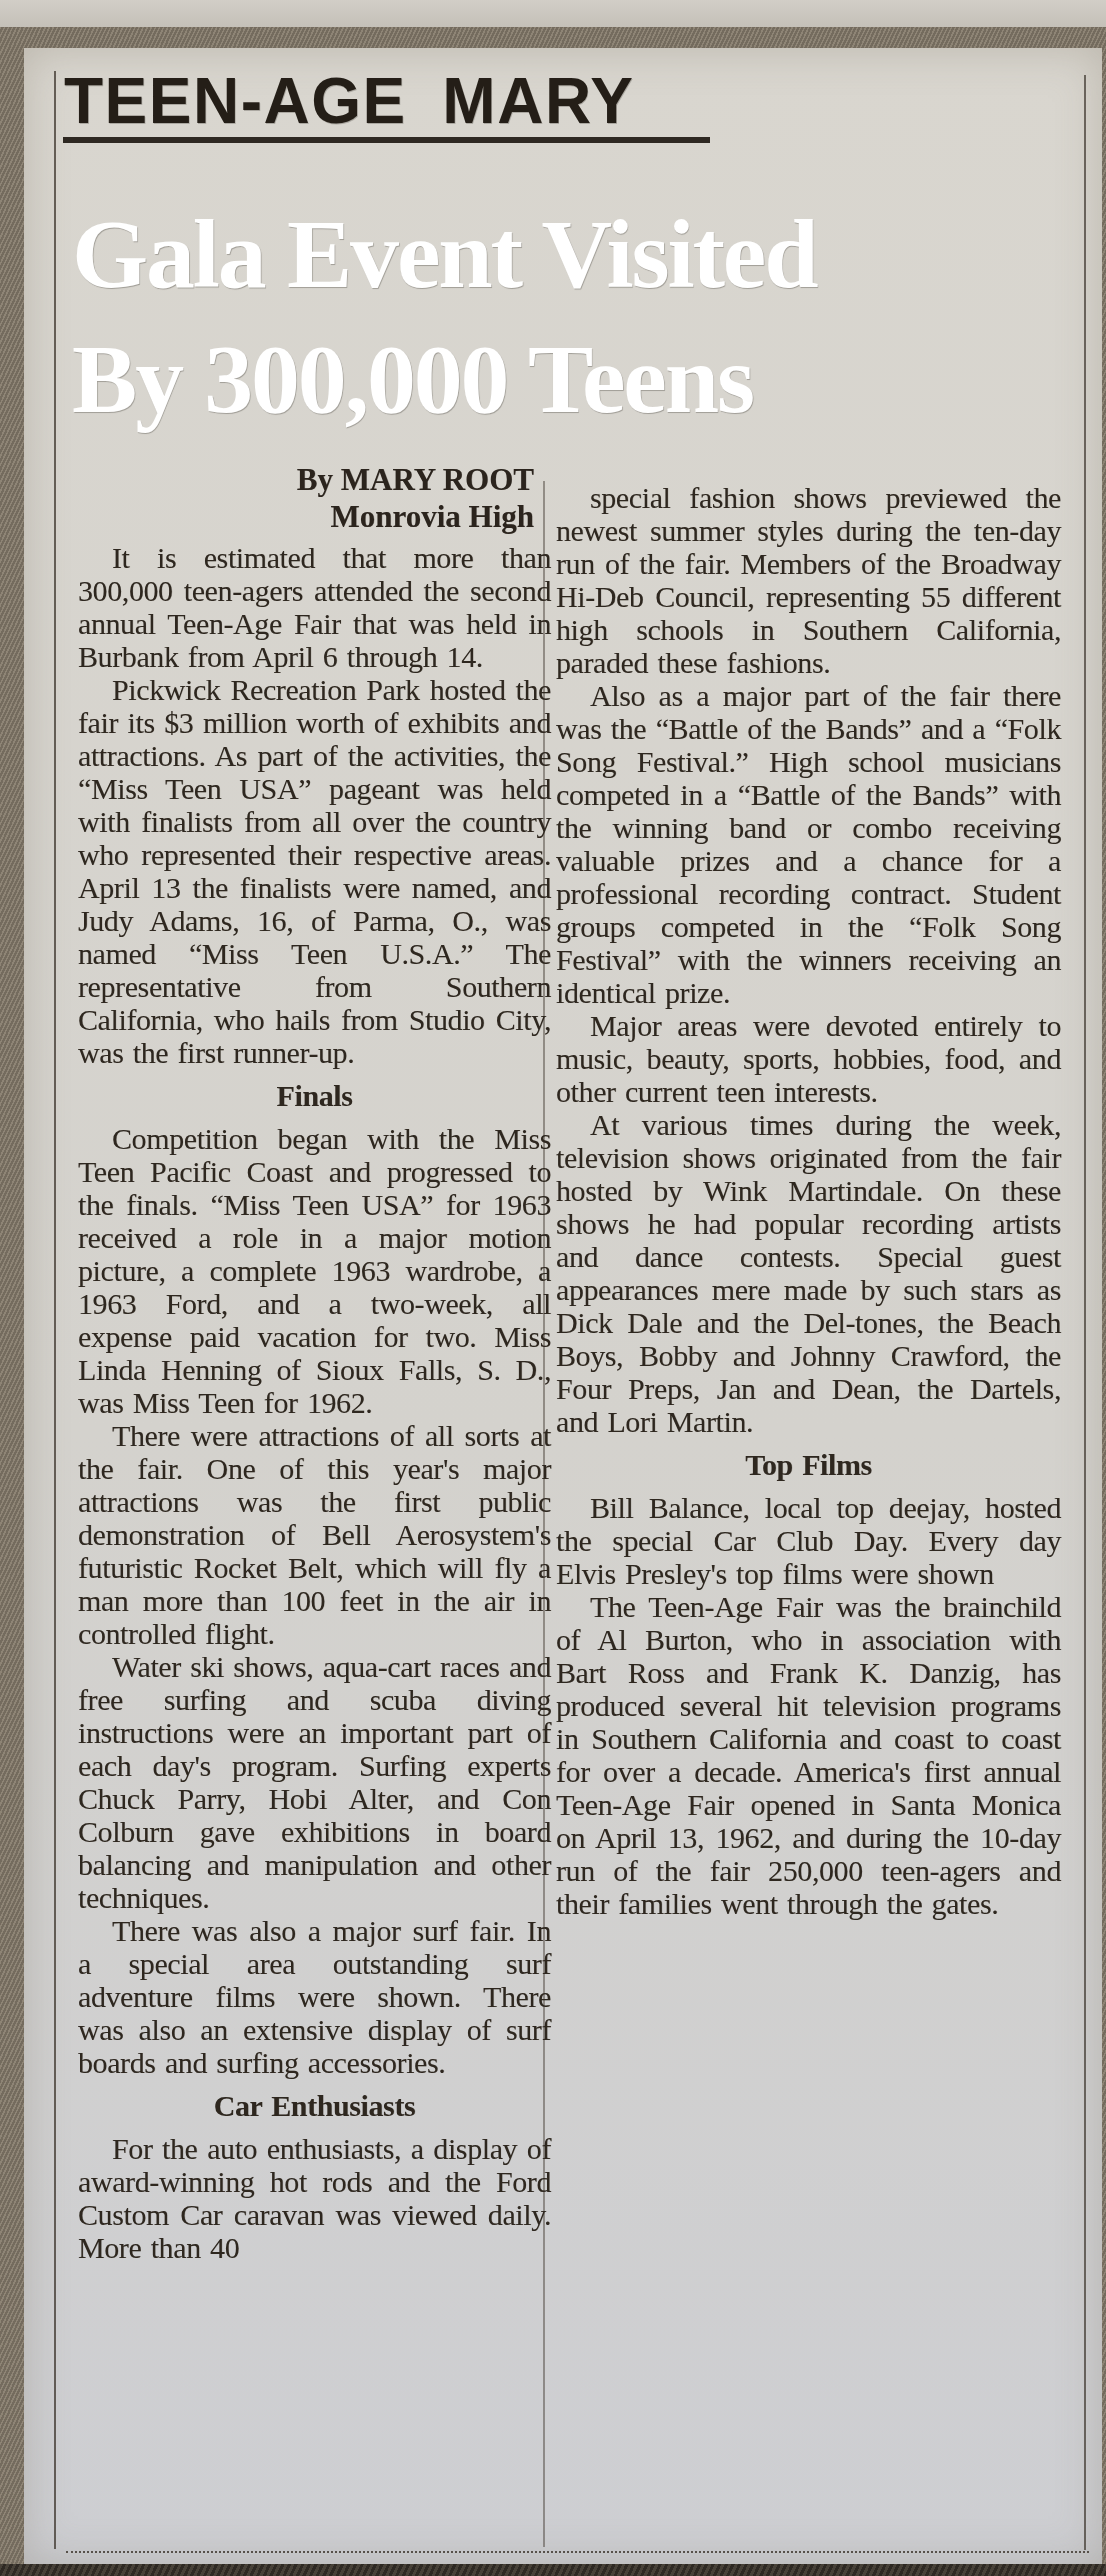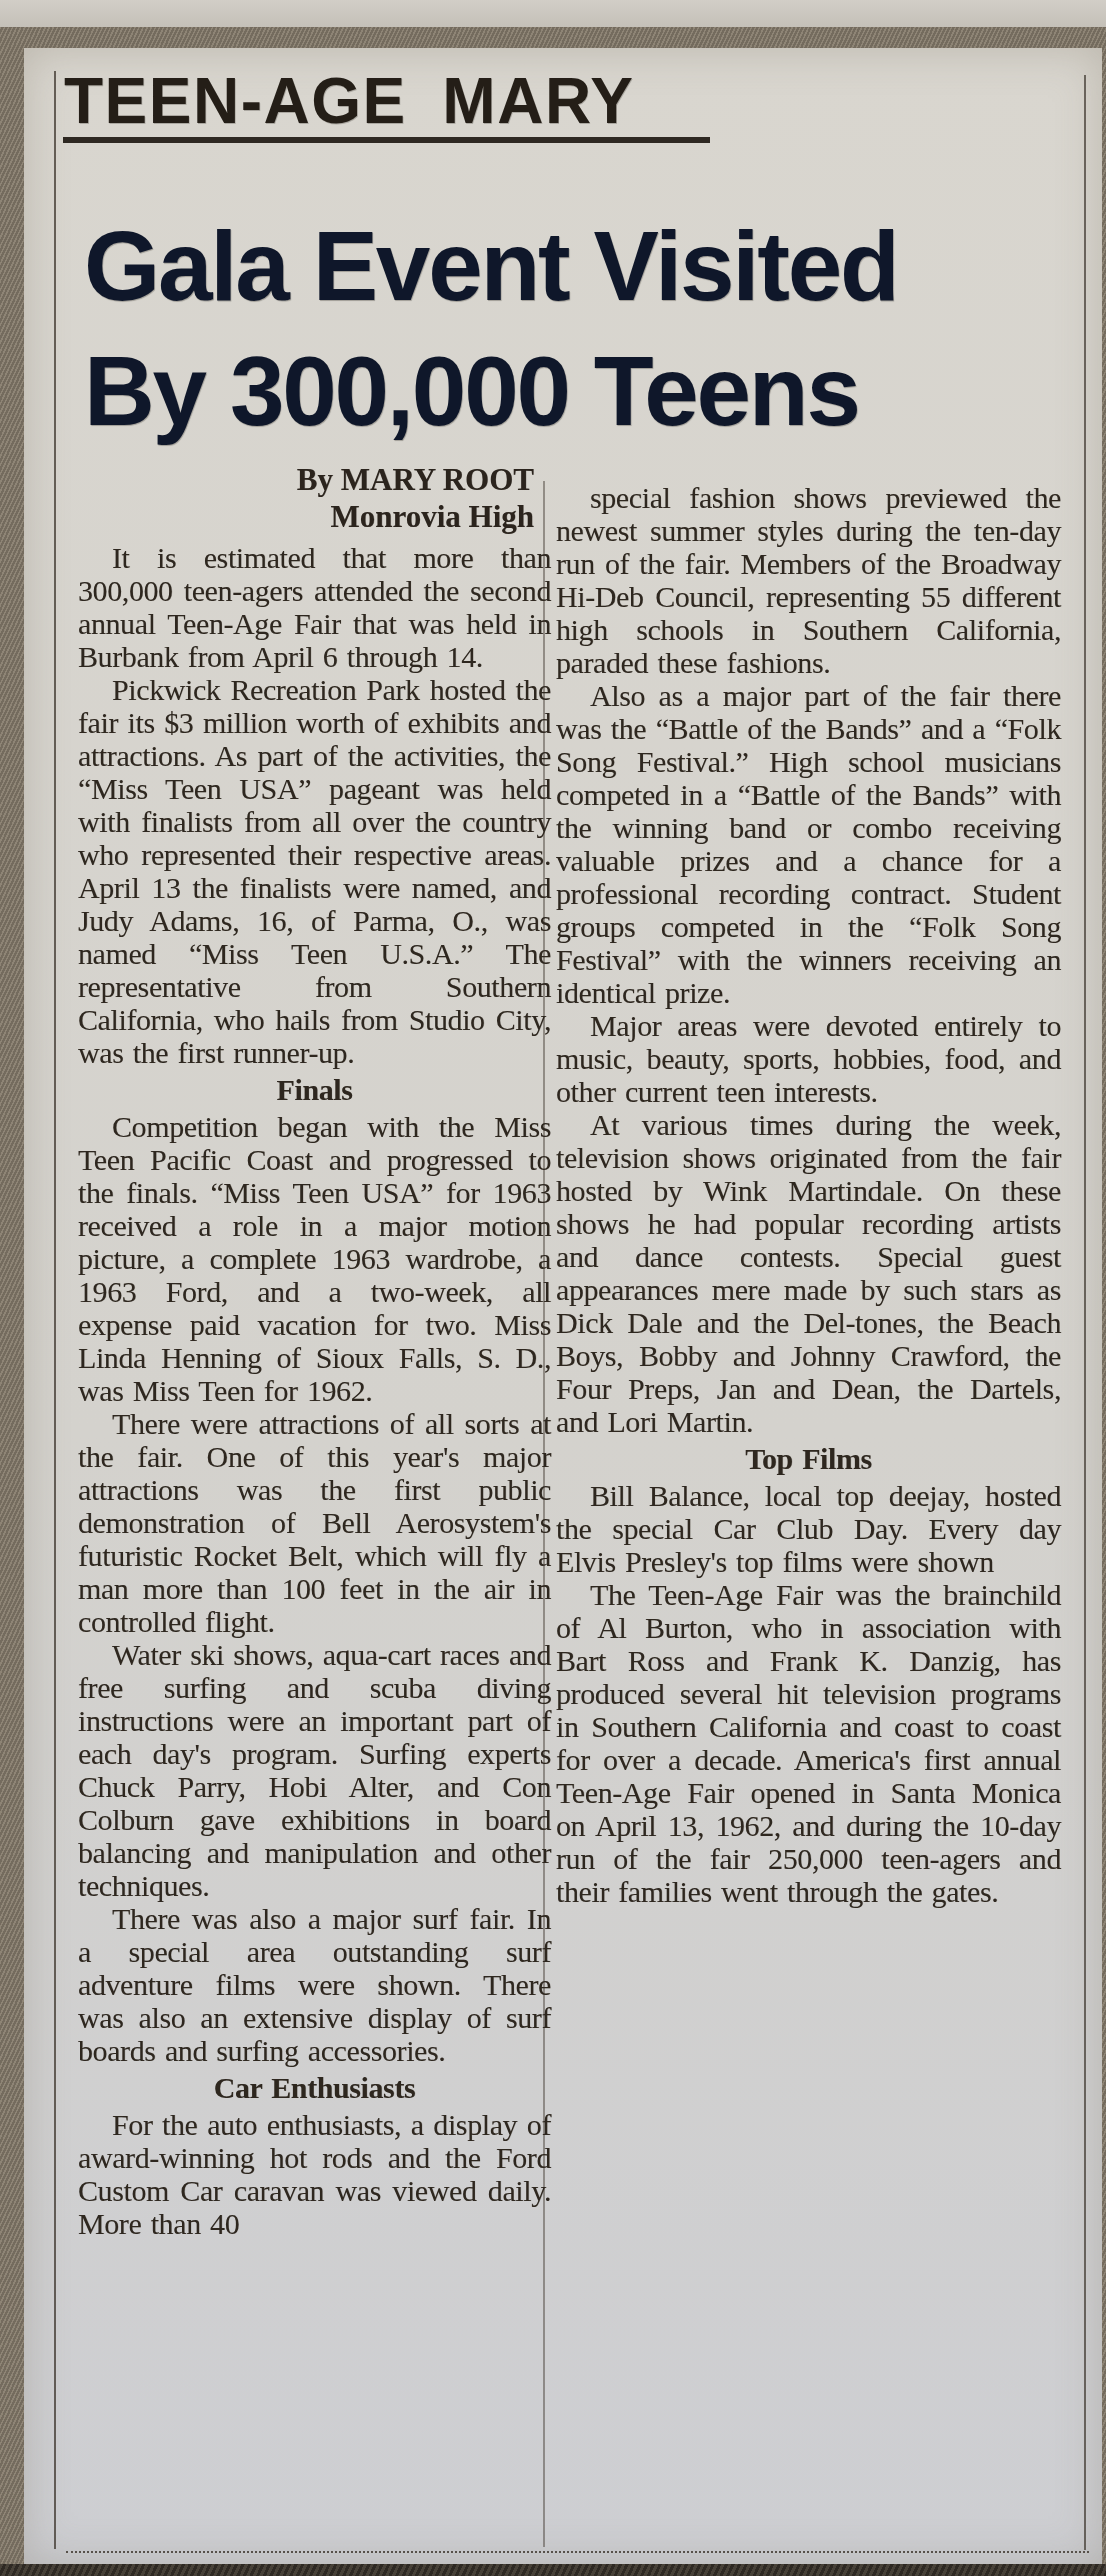--- a/index.html
+++ b/index.html
@@ -32,40 +32,40 @@
     font-family:"Liberation Sans", sans-serif;font-weight:700;
     font-size:64px;line-height:64px;letter-spacing:1.5px;word-spacing:16.4px;
     color:#241e17;text-shadow:0.7px 0.7px 0 rgba(36,30,23,.25);
     white-space:nowrap;
   }
   .kicker-underline{
     position:absolute;left:63px;top:137px;width:647px;height:6px;
     background:#2e2822;
   }
   .headline{
-    position:absolute;left:72px;top:192px;margin:12px;
-    font-family:Liberation Sans, sans-serif;font-weight:700;
+    position:absolute;left:72px;top:192px;margin:0;
+    font-family:Liberation Serif, serif;font-weight:700;
     font-size:98px;line-height:125px;letter-spacing:-2.2px;
-    color:#0f172a;text-shadow:0.7px 0.7px 0.7px rgba(38,32,25,.3);
+    color:#ffffff;text-shadow:0.7px 0.7px 0.7px rgba(38,32,25,.3);
     white-space:nowrap;
   }
   .byline-block{
     position:absolute;left:61px;top:461px;width:473px;text-align:right;
     font-weight:700;font-size:31px;line-height:37px;color:#2b241d;
     text-shadow:0.4px 0.4px 0 rgba(43,36,29,.3);
   }
   .col{
     position:absolute;font-size:30px;line-height:33px;letter-spacing:-0.4px;
     word-spacing:2.2px;color:#2e271f;text-align:justify;
     text-shadow:0.4px 0.4px 0 rgba(46,39,31,.22);
   }
   .col1{left:78px;top:541px;width:473px;}
   .col2{left:556px;top:481px;width:505px;}
   .para{margin:0;text-indent:34px;}
-  .subhead{margin:4px 0;font-size:30px;line-height:33px;font-weight:700;
+  .subhead{margin:10px 0;font-size:30px;line-height:33px;font-weight:700;
     text-align:center;text-indent:0;}
   .bottom-rule{
     position:absolute;left:66px;top:2551px;width:1023px;height:0;
     border-top:2.2px dotted #57514a;
   }
 </style>
 </head>
 <body>
 
 <div class="top-strip"></div>

